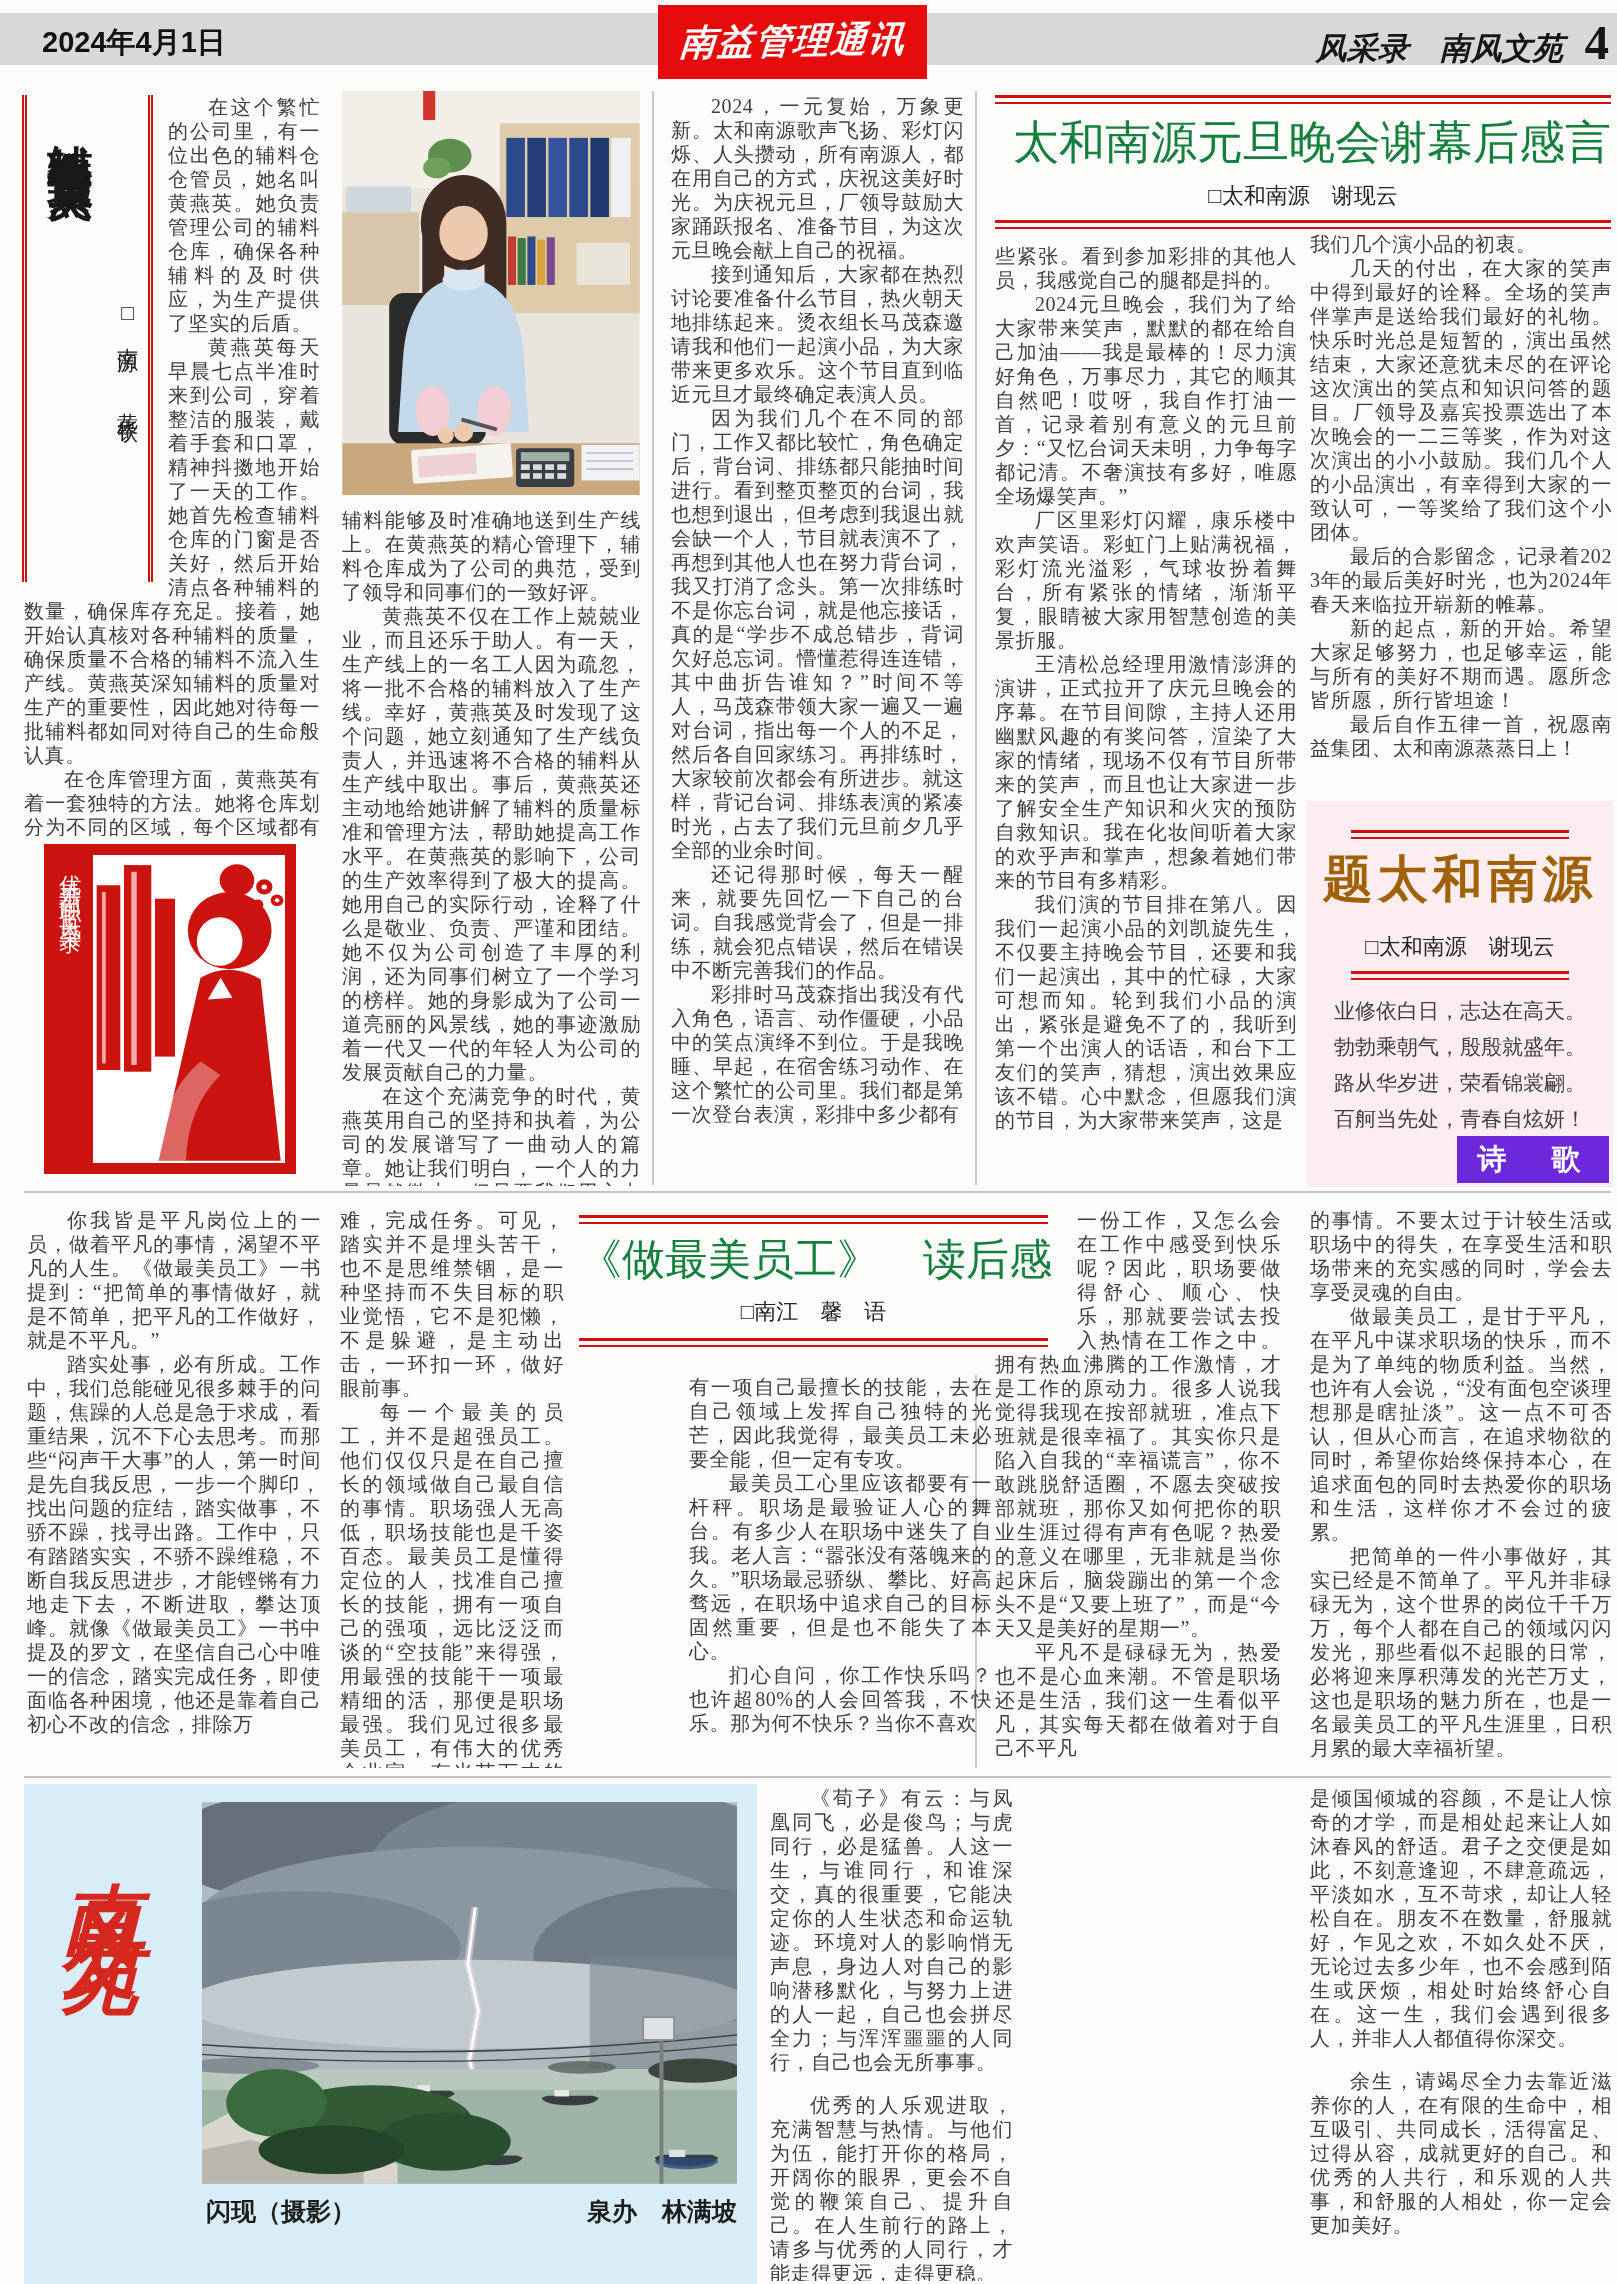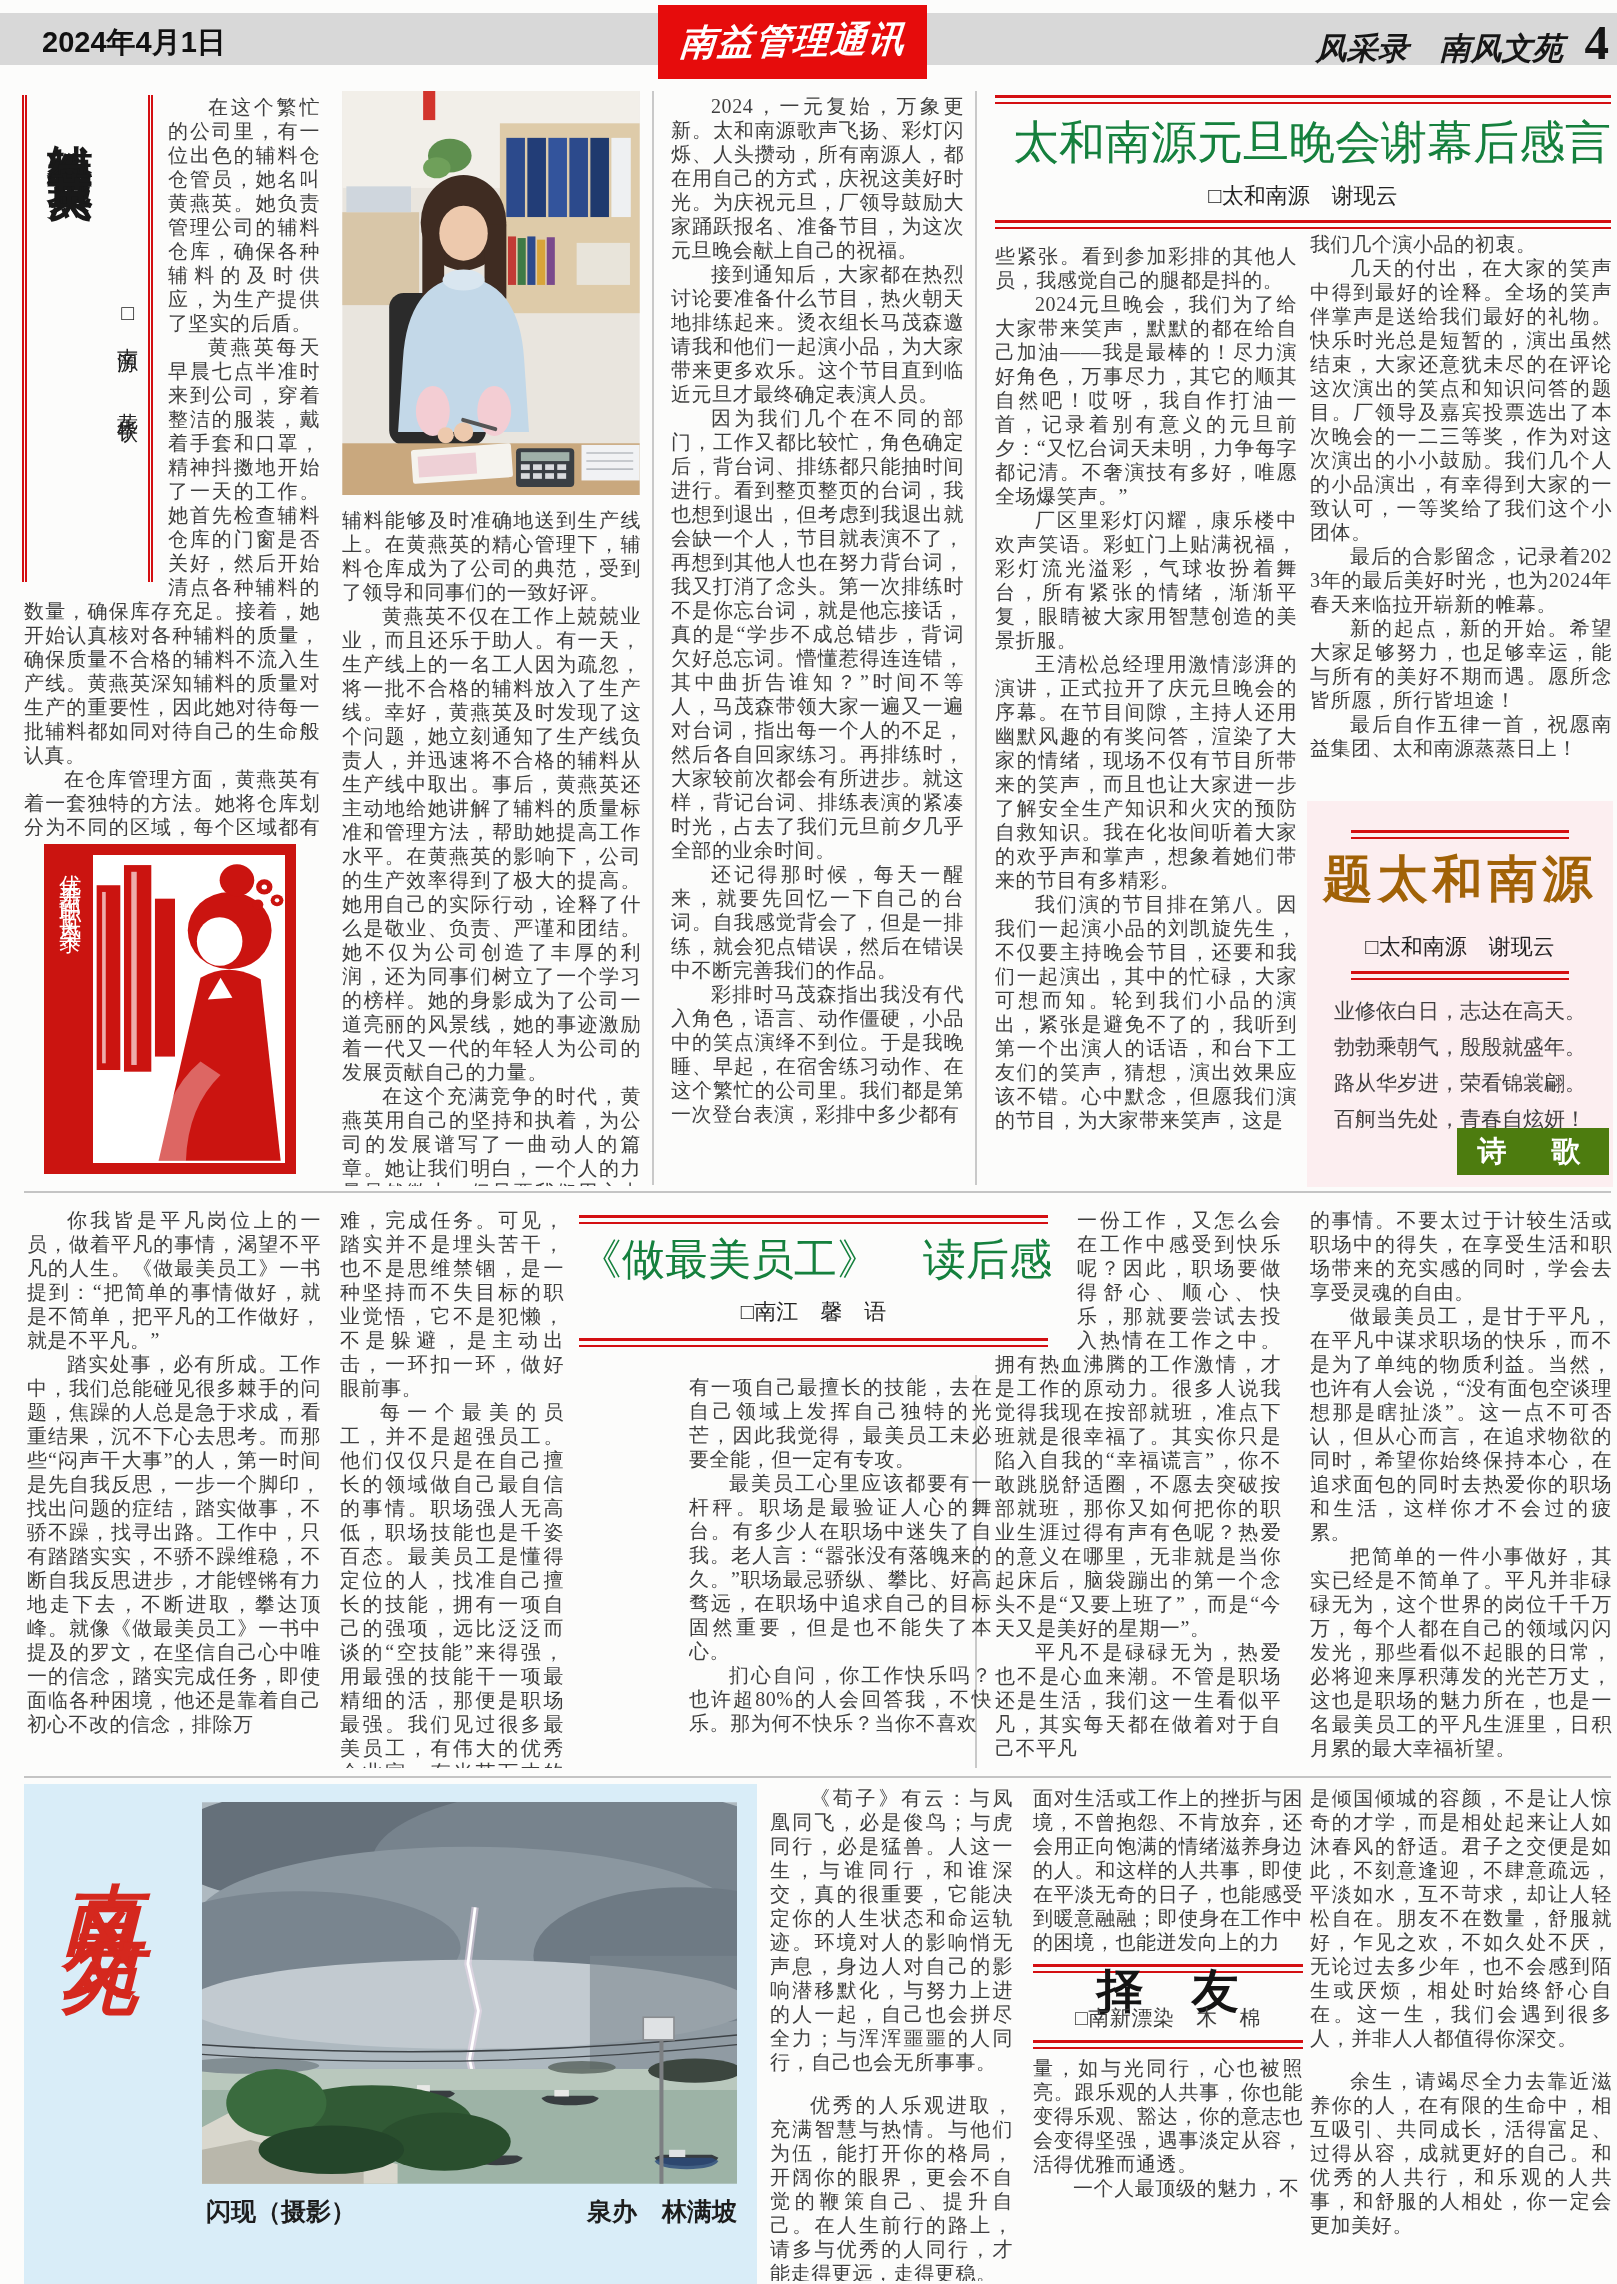--- a/index.html
+++ b/index.html
@@ -41,21 +41,21 @@
   .badge-label{color:#fff;font-size:22px;letter-spacing:7.3px;margin:13px 3.2px 0 11.3px;
                font-family:"Liberation Sans",sans-serif;}
   .badge-art{flex:1;margin:11.3px 11.3px 11.3px 4.9px;background:#fff;overflow:hidden;}
   
   .poembox{position:absolute;left:1307px;top:801px;width:306px;height:386px;background:#fceef0;}
   .pb-title{position:absolute;left:0;top:45px;width:100%;text-align:center;font-size:50px;font-weight:bold;
             color:#a16207;letter-spacing:4.9px;}
   .pb-byline{position:absolute;left:0;top:131px;width:100%;text-align:center;font-size:22px;color:#222;
              font-family:"Liberation Sans",sans-serif;}
   .pb-poem{position:absolute;left:0;top:192px;width:100%;text-align:center;font-size:21px;line-height:36px;color:#3e3e3e;}
-  .pb-tag{position:absolute;right:4px;bottom:12px;width:152px;height:47px;background:#4d7c0f;color:#fff;
+  .pb-tag{position:absolute;right:4px;bottom:4px;width:152px;height:47px;background:#6d28d9;color:#fff;
           font-size:29px;font-weight:bold;display:flex;align-items:center;justify-content:center;letter-spacing:8px;}
   
   .b2spacer{float:left;width:82px;height:144px;}
   
   .bluepanel{position:absolute;left:24px;top:1784px;width:733px;height:500px;background:#d9edf8;}
   .calligraphy{position:absolute;left:50px;top:1821px;height:453px;writing-mode:vertical-rl;font-size:76px;
                color:#d5281e;font-weight:bold;font-style:italic;letter-spacing:19.4px;}
   .photo-frame{position:absolute;overflow:hidden;}
   .caption-row{position:absolute;left:206px;top:2195px;width:531px;display:flex;justify-content:space-between;
                font-size:25px;font-weight:bold;color:#1d1d1d;}
@@ -309,29 +309,20 @@
     <span>闪现（摄影）</span>
     <span>泉办　林满坡</span>
   </div>
 
   <div class="col" style="left:770px;top:1786px;width:243px;height:495px;">
     <p>《荀子》有云：与凤凰同飞，必是俊鸟；与虎同行，必是猛兽。人这一生，与谁同行，和谁深交，真的很重要，它能决定你的人生状态和命运轨迹。环境对人的影响悄无声息，身边人对自己的影响潜移默化，与努力上进的人一起，自己也会拼尽全力；与浑浑噩噩的人同行，自己也会无所事事。</p>
     <p class="gap">优秀的人乐观进取，充满智慧与热情。与他们为伍，能打开你的格局，开阔你的眼界，更会不自觉的鞭策自己、提升自己。在人生前行的路上，请多与优秀的人同行，才能走得更远，走得更稳。</p>
 
   </div>
 
-  <div class="col" style="left:1033px;top:1786px;width:270px;height:495px;">
-    <p class="cont">面对生活或工作上的挫折与困境，不曾抱怨、不肯放弃，还会用正向饱满的情绪滋养身边的人。和这样的人共事，即使在平淡无奇的日子，也能感受到暖意融融；即使身在工作中的困境，也能迸发向上的力</p>
-    <div class="zy-rule"></div>
-    <div class="zy-title">择　友</div>
-    <div class="zy-byline">□南新漂染　木　棉</div>
-    <div class="zy-rule"></div>
-    <p class="cont">量，如与光同行，心也被照亮。跟乐观的人共事，你也能变得乐观、豁达，你的意志也会变得坚强，遇事淡定从容，活得优雅而通透。</p>
-    <p>一个人最顶级的魅力，不</p>
-  </div>
 
   <div class="col" style="left:1310px;top:1786px;width:302px;height:495px;">
     <p class="cont">是倾国倾城的容颜，不是让人惊奇的才学，而是相处起来让人如沐春风的舒适。君子之交便是如此，不刻意逢迎，不肆意疏远，平淡如水，互不苛求，却让人轻松自在。朋友不在数量，舒服就好，乍见之欢，不如久处不厌，无论过去多少年，也不会感到陌生或厌烦，相处时始终舒心自在。这一生，我们会遇到很多人，并非人人都值得你深交。</p>
     <p class="gap">余生，请竭尽全力去靠近滋养你的人，在有限的生命中，相互吸引、共同成长，活得富足、过得从容，成就更好的自己。和优秀的人共行，和乐观的人共事，和舒服的人相处，你一定会更加美好。</p>
   </div>
 
 </div>
 
 
 </body></html>

